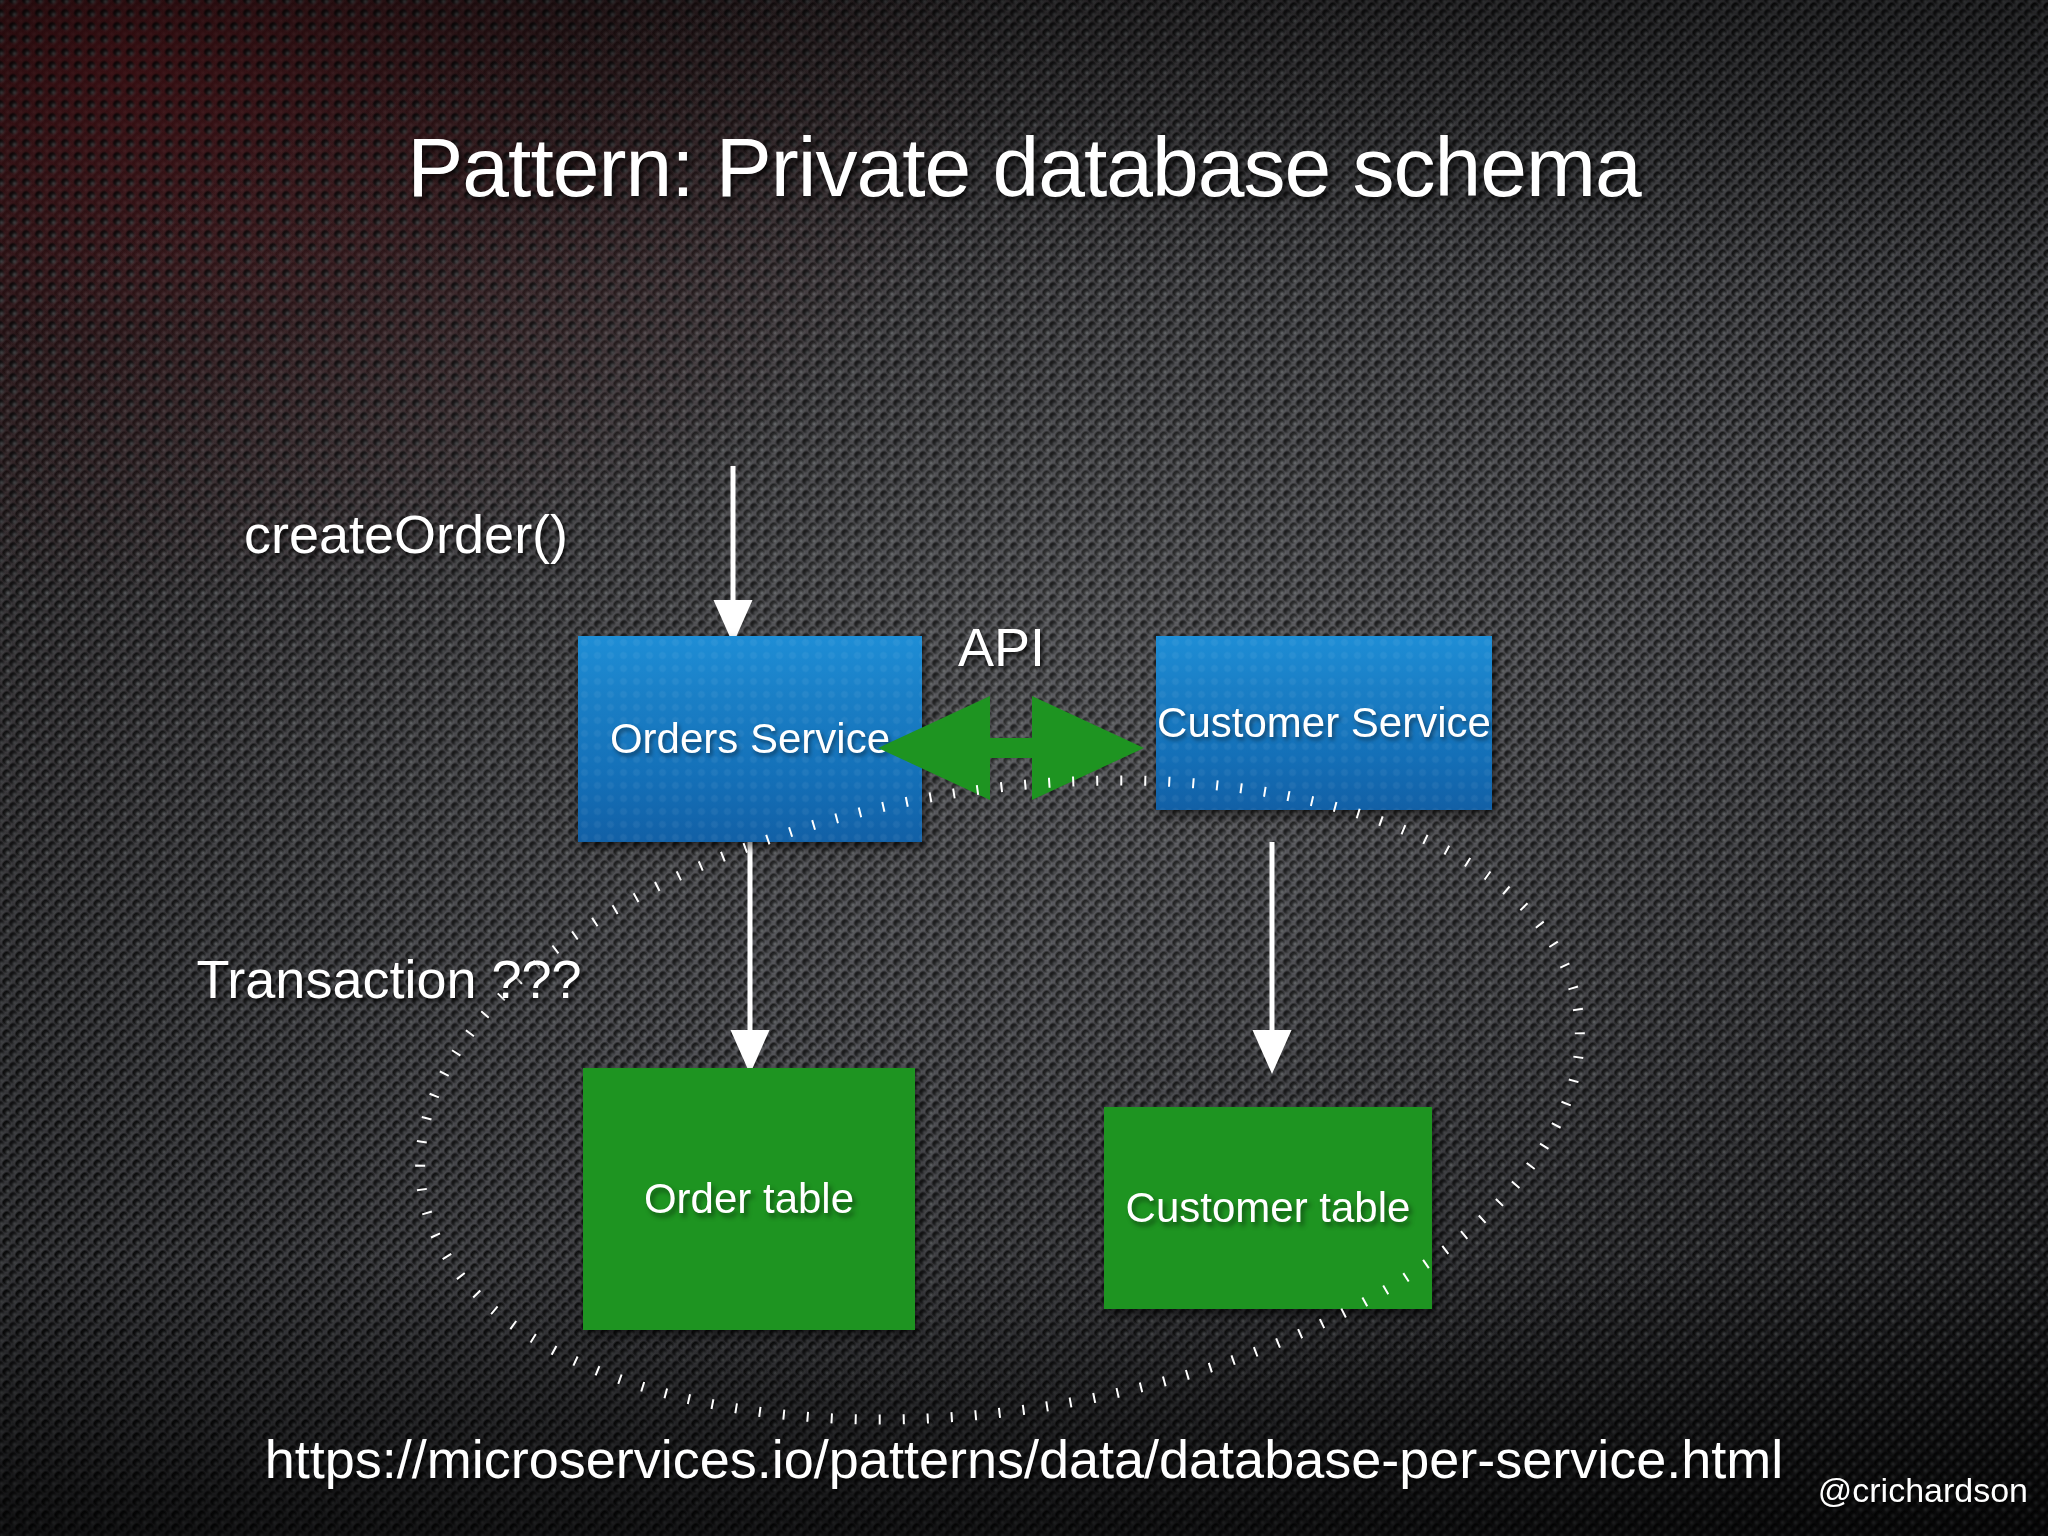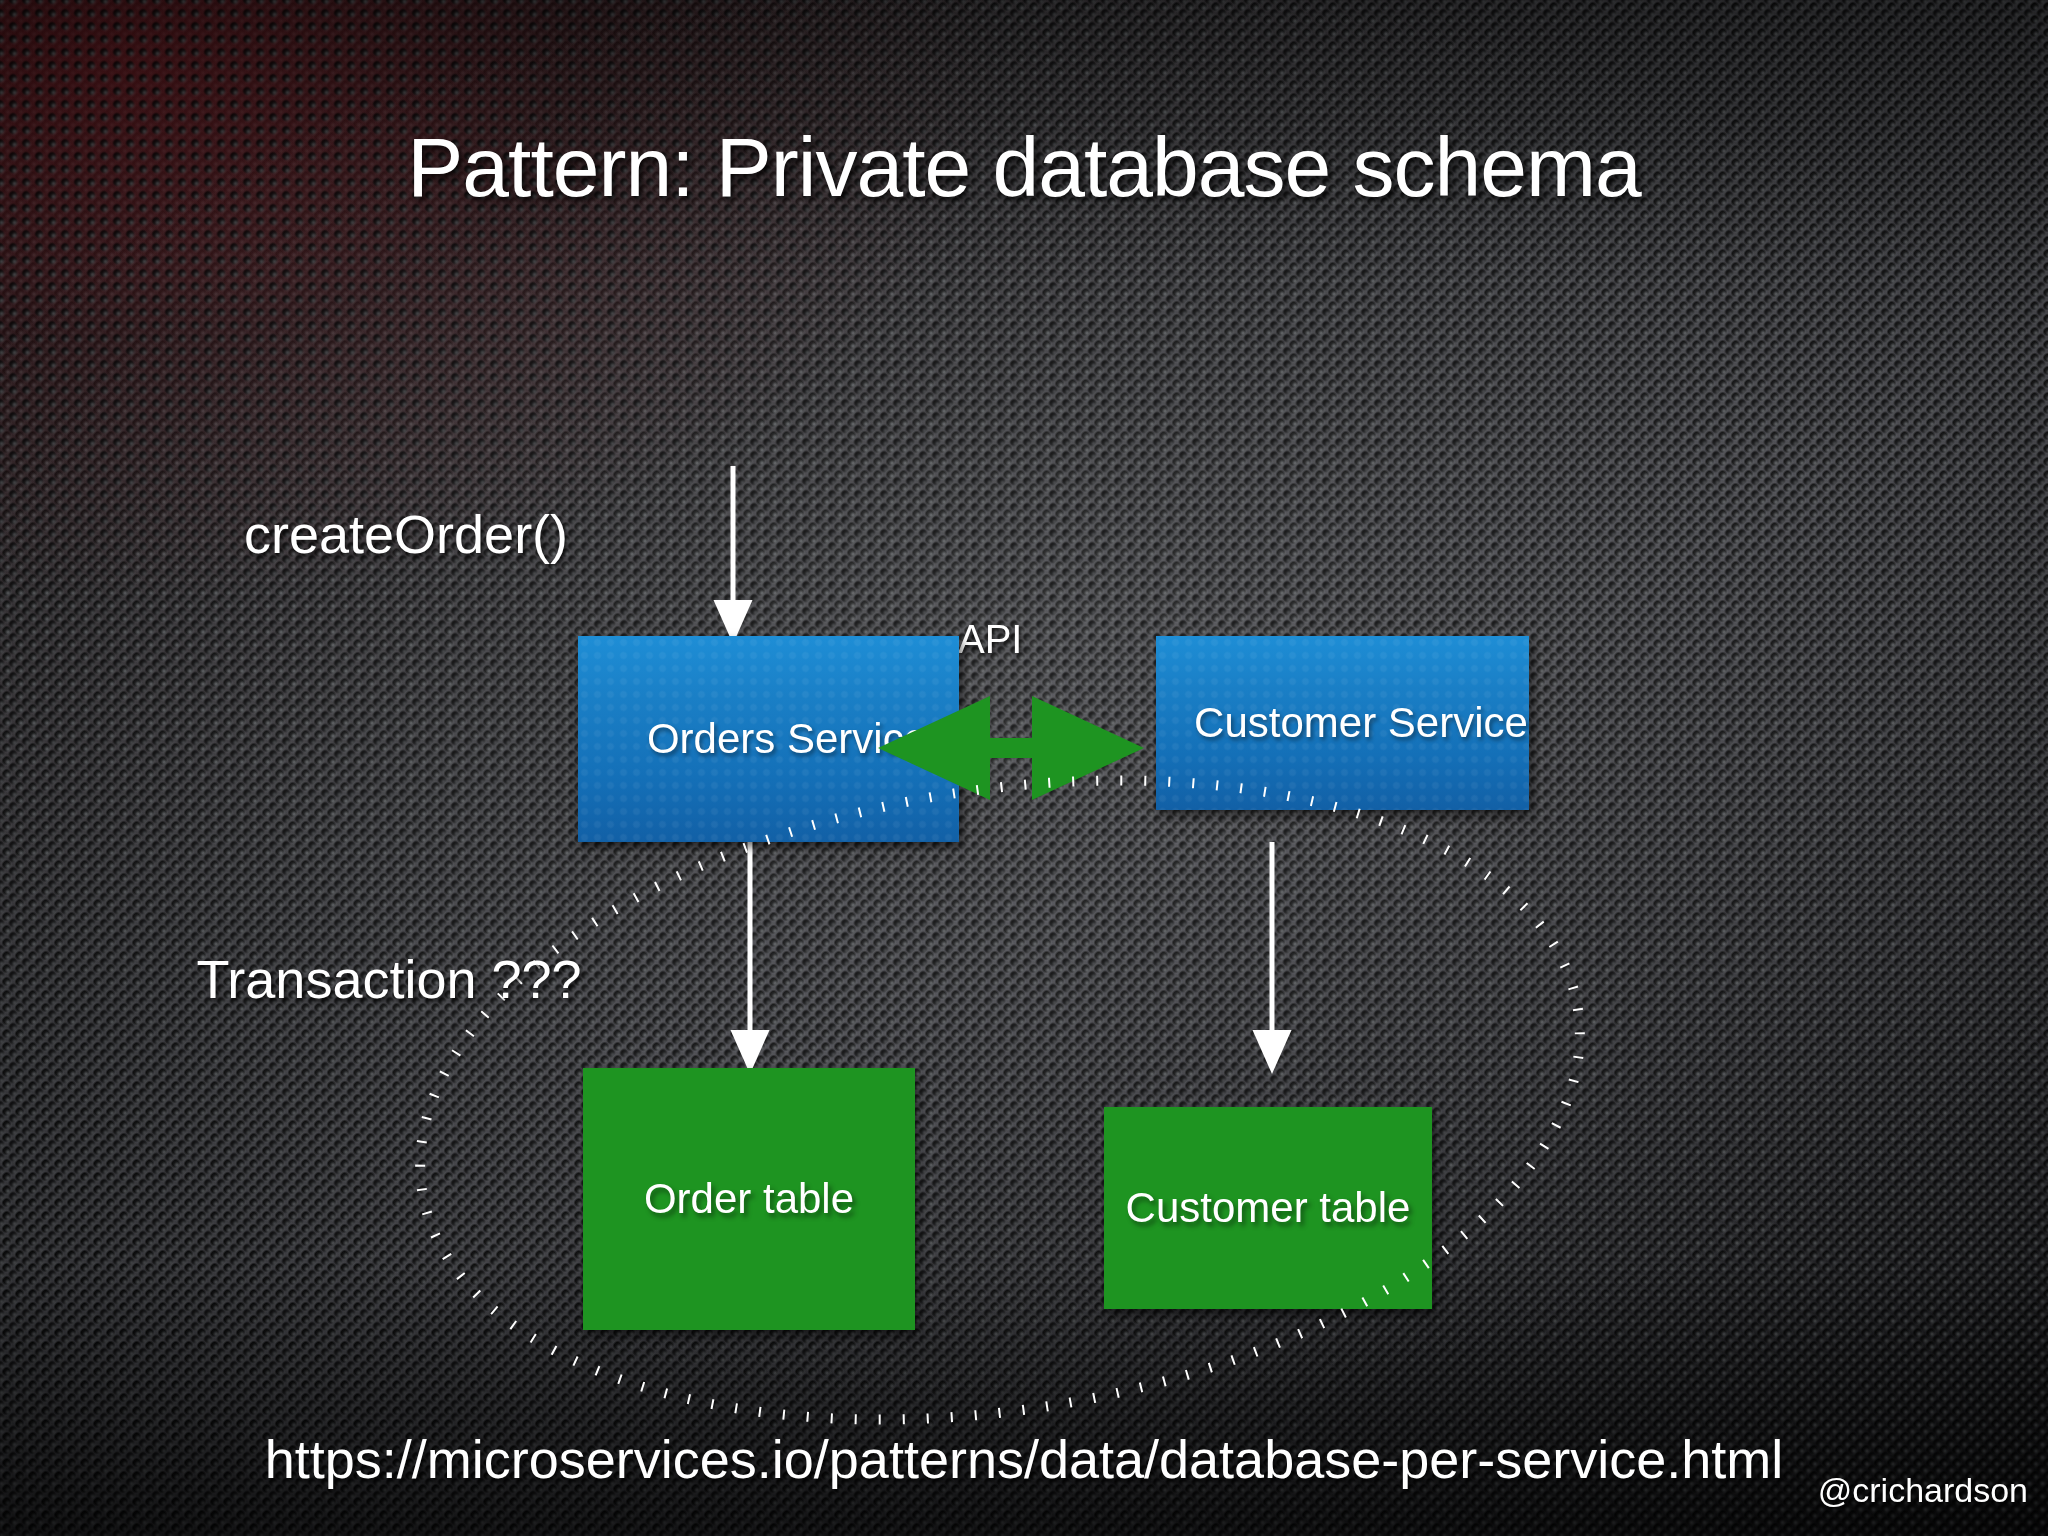--- a/index.html
+++ b/index.html
@@ -108,21 +108,21 @@
 
   #create-order-label {
     left: 244px;
     top: 505px;
     font-size: 54px;
   }
 
   #api-label {
     left: 958px;
     top: 618px;
-    font-size: 40px;
+    font-size: 54px;
   }
 
   #transaction-label {
     left: 196px;
     top: 950px;
     width: 386px;
     text-align: center;
     font-size: 54px;
     white-space: normal;
   }
@@ -153,21 +153,20 @@
     font-size: 42px;
     line-height: 1.18;
     box-shadow: 3px 5px 9px rgba(0,0,0,0.55);
   }
   .service {
     background:
       radial-gradient(circle at 50% 50%, rgba(255,255,255,0.055) 2.6px, rgba(0,0,0,0) 4.4px),
       linear-gradient(180deg, #1e8ed6 0%, #1a7fc6 30%, #1470b8 68%, #1260a6 100%);
     background-size: 13px 13px, 100% 100%;
     text-shadow: 2px 3px 4px rgba(0,0,0,0.45);
-    padding-left: 37px;
   }
   .table-node {
     background: #1e9421;
     text-shadow: 3px 4px 5px rgba(0,0,0,0.45);
   }
 
   #orders-service { left: 578px; top: 636px; width: 344px; height: 206px; }
   #customer-service { left: 1156px; top: 636px; width: 336px; height: 174px; }
   #order-table { left: 583px; top: 1068px; width: 332px; height: 262px; }
   #customer-table { left: 1104px; top: 1068px; width: 328px; height: 202px; margin-top: 39px; }

